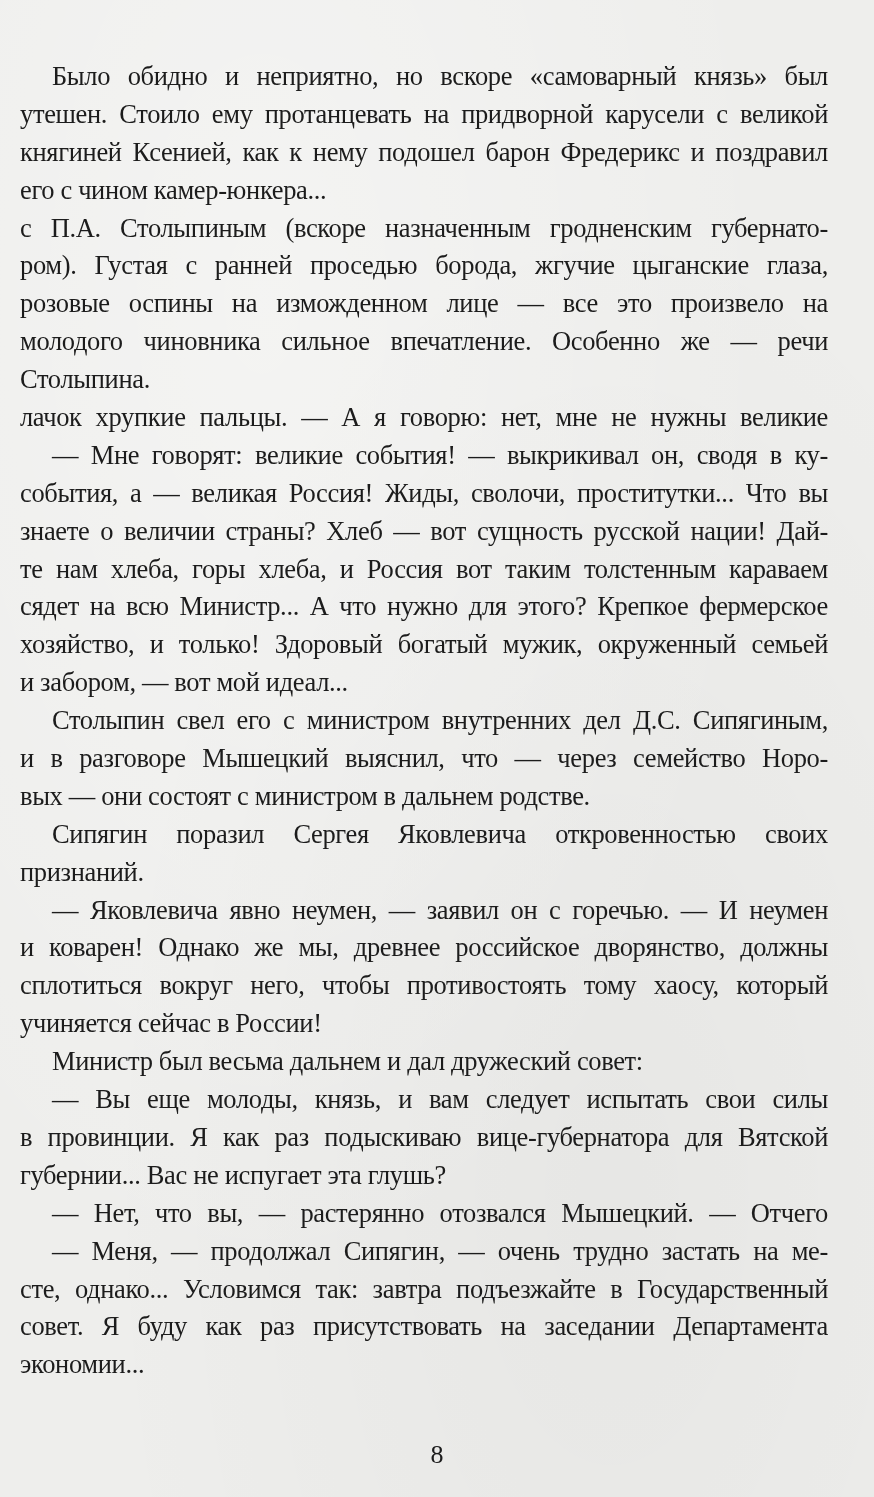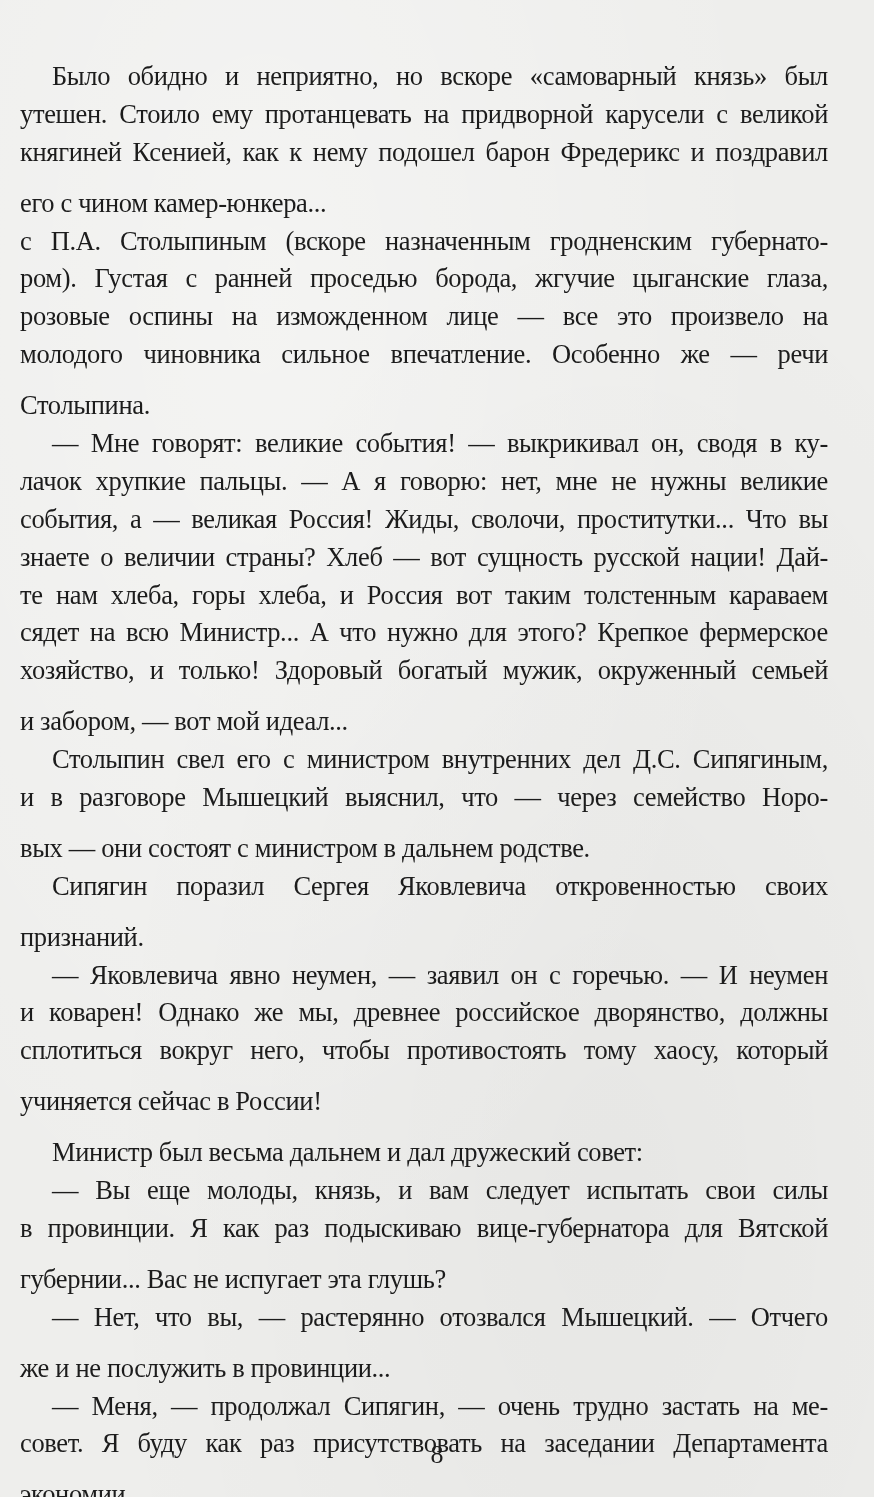--- a/index.html
+++ b/index.html
@@ -40,21 +40,20 @@
       height: 37.9px;
       text-align: justify;
       text-align-last: justify;
       transform-origin: left center;
     }
     .line.indent {
       padding-left: 32px;
     }
     .line.last {
       text-align-last: left;
-      margin-top: 13px;
     }
     .page-number {
       position: absolute;
       left: 0;
       width: 874px;
       top: 1440px;
       text-align: center;
       font-family: "Liberation Serif", "DejaVu Serif", serif;
       font-size: 26px;
       color: #1c1c1c;
@@ -70,22 +69,22 @@
     <span class="line">утешен. Стоило ему протанцевать на придворной карусели с великой</span>
     <span class="line">княгиней Ксенией, как к нему подошел барон Фредерикс и поздравил</span>
     <span class="line last">его с чином камер-юнкера...</span>
 
     <span class="line">с П.А. Столыпиным (вскоре назначенным гродненским губернато-</span>
     <span class="line">ром). Густая с ранней проседью борода, жгучие цыганские глаза,</span>
     <span class="line">розовые оспины на изможденном лице — все это произвело на</span>
     <span class="line">молодого чиновника сильное впечатление. Особенно же — речи</span>
     <span class="line last">Столыпина.</span>
 
+    <span class="line">лачок хрупкие пальцы. — А я говорю: нет, мне не нужны великие</span>
     <span class="line indent">— Мне говорят: великие события! — выкрикивал он, сводя в ку-</span>
-    <span class="line">лачок хрупкие пальцы. — А я говорю: нет, мне не нужны великие</span>
     <span class="line">события, а — великая Россия! Жиды, сволочи, проститутки... Что вы</span>
     <span class="line">знаете о величии страны? Хлеб — вот сущность русской нации! Дай-</span>
     <span class="line">те нам хлеба, горы хлеба, и Россия вот таким толстенным караваем</span>
     <span class="line">сядет на всю Министр... А что нужно для этого? Крепкое фермерское</span>
     <span class="line">хозяйство, и только! Здоровый богатый мужик, окруженный семьей</span>
     <span class="line last">и забором, — вот мой идеал...</span>
 
     <span class="line indent">Столыпин свел его с министром внутренних дел Д.С. Сипягиным,</span>
     <span class="line">и в разговоре Мышецкий выяснил, что — через семейство Норо-</span>
     <span class="line last">вых — они состоят с министром в дальнем родстве.</span>
@@ -98,22 +97,22 @@
     <span class="line">сплотиться вокруг него, чтобы противостоять тому хаосу, который</span>
     <span class="line last">учиняется сейчас в России!</span>
 
     <span class="line indent last">Министр был весьма дальнем и дал дружеский совет:</span>
 
     <span class="line indent">— Вы еще молоды, князь, и вам следует испытать свои силы</span>
     <span class="line">в провинции. Я как раз подыскиваю вице-губернатора для Вятской</span>
     <span class="line last">губернии... Вас не испугает эта глушь?</span>
 
     <span class="line indent">— Нет, что вы, — растерянно отозвался Мышецкий. — Отчего</span>
-    <span class="line last">же и не послужить в провинции...</span>
 
     <span class="line indent">— Меня, — продолжал Сипягин, — очень трудно застать на ме-</span>
+    <span class="line">сте, однако... Условимся так: завтра подъезжайте в Государственный</span>
     <span class="line">совет. Я буду как раз присутствовать на заседании Департамента</span>
     <span class="line last">экономии...</span>
 
   </div>
 
   <div class="page-number">8</div>
 </div>
 
 </body></html>

